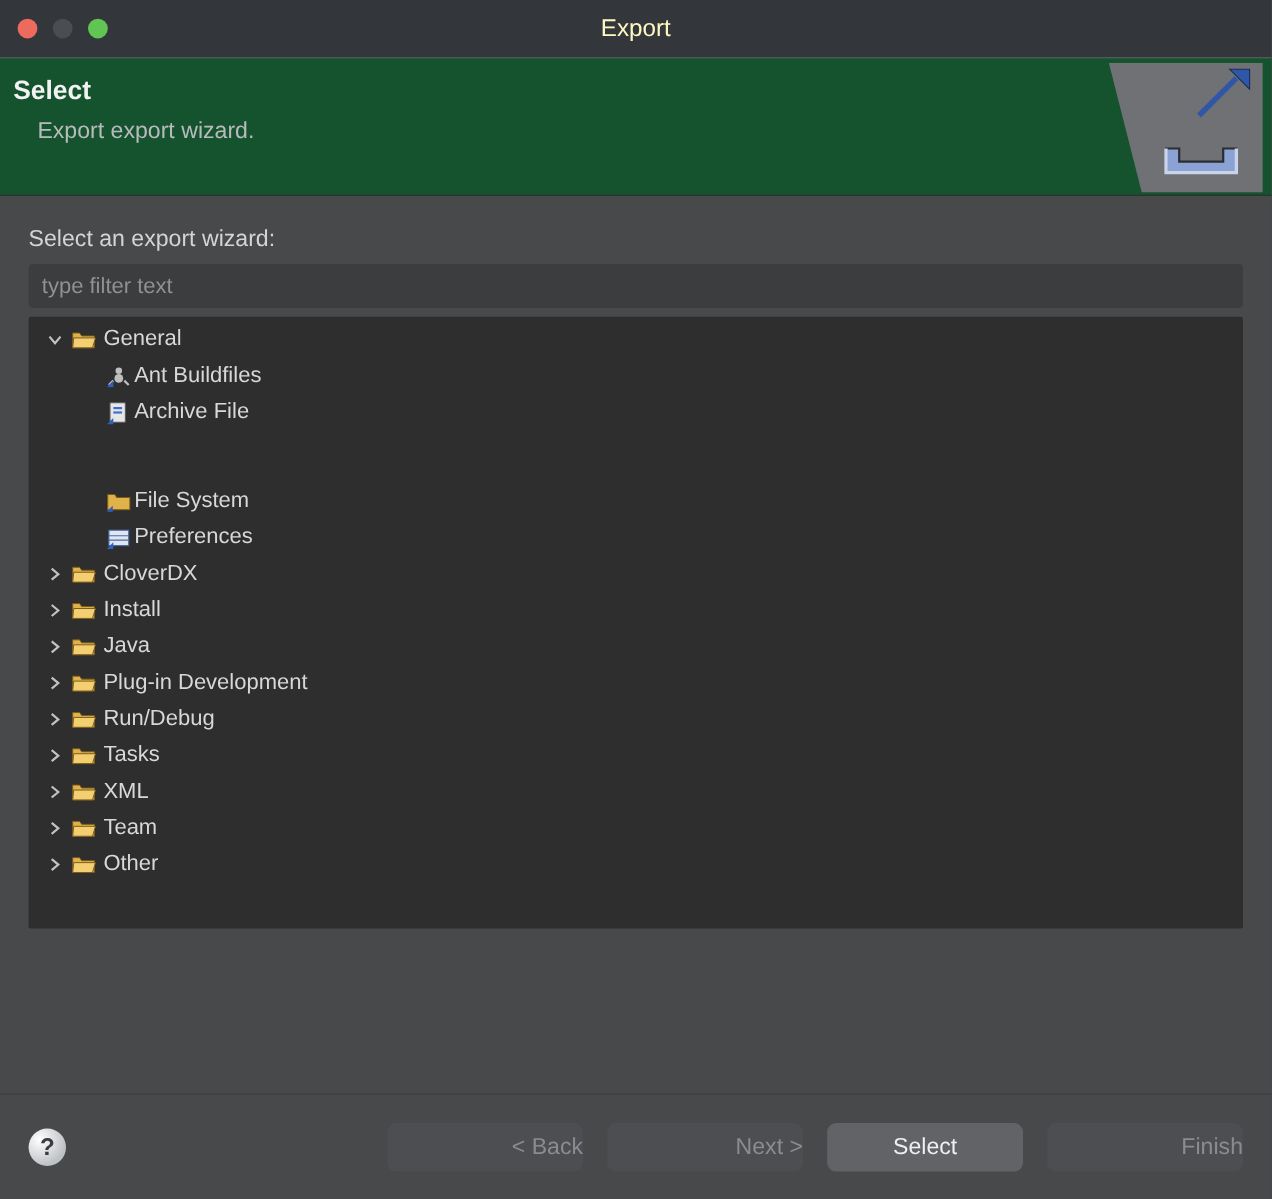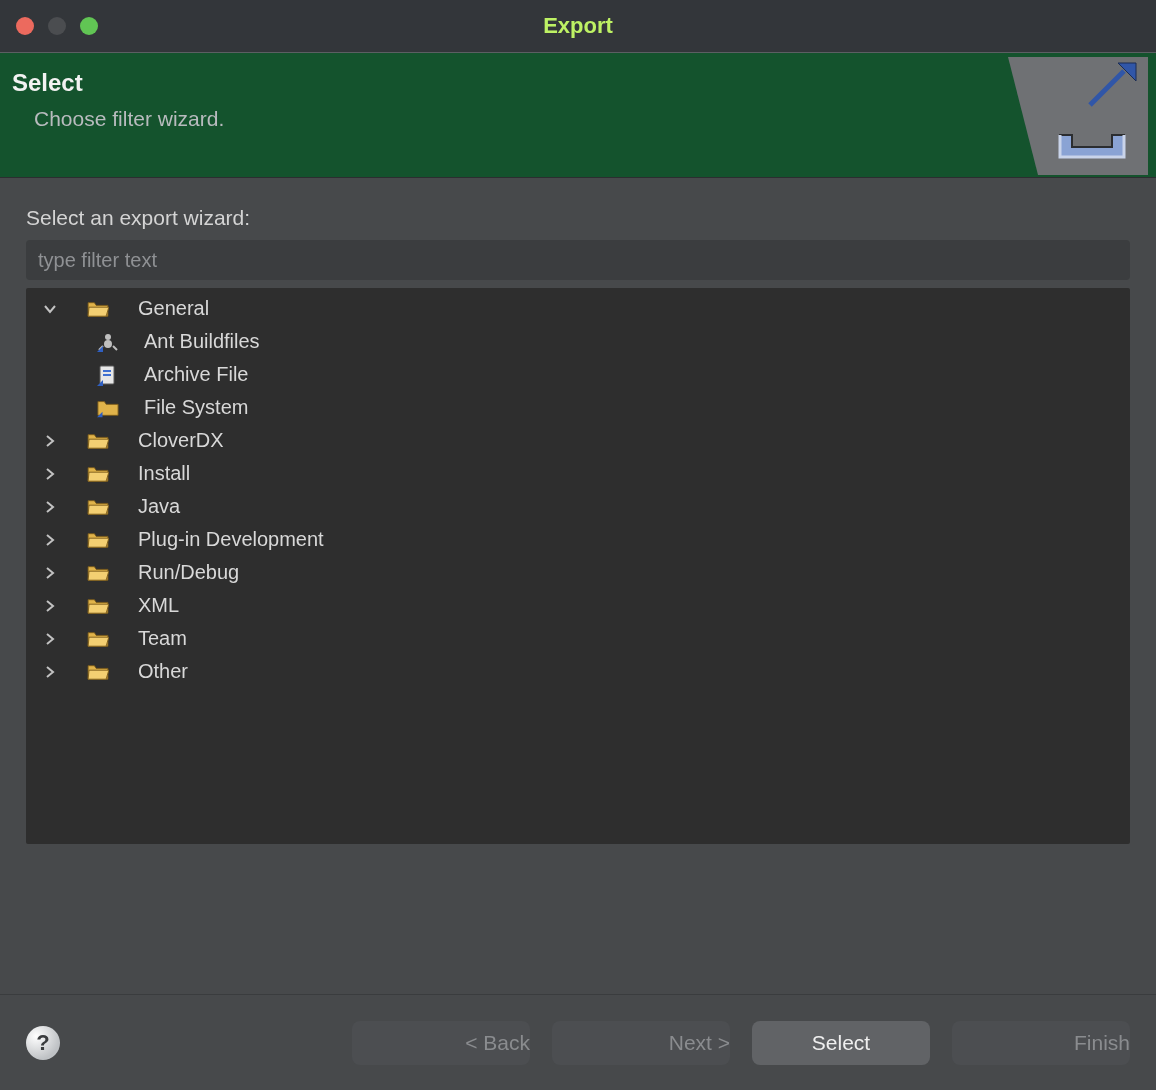--- a/index.html
+++ b/index.html
@@ -29,22 +29,22 @@
   .tl {
     width: 18px; height: 18px; border-radius: 50%;
   }
   .tl.close { background: #ec6a5e; }
   .tl.min  { background: #4b4d50; }
   .tl.max  { background: #61c554; }
   .titlebar-title {
     position: absolute;
     left: 0; right: 0;
     text-align: center;
-    color: #bef264;
-    font-weight: 700;
+    color: #fef9c3;
+    font-weight: 400;
     font-size: 22px;
     pointer-events: none;
   }
 
   
   .header-panel {
     background: #14532d;
     border-top: 1px solid #5c5f63;
     border-bottom: 1px solid #2c2e30;
     padding: 16px 0 24px 12px;
@@ -105,21 +105,20 @@
     color: #d8d8d8;
     max-height: 556px;
   }
   .tree .row {
     display: flex;
     align-items: center;
     height: 33px;
     padding-left: 8px;
     font-size: 20px;
     white-space: nowrap;
-    gap: 22px;
   }
   .row .arrow {
     width: 24px;
     display: inline-flex;
     justify-content: center;
     align-items: center;
     color: #c2c2c2;
   }
   .row .icon {
     width: 28px;
@@ -178,21 +177,21 @@
   <div class="traffic-lights">
     <div class="tl close"></div>
     <div class="tl min"></div>
     <div class="tl max"></div>
   </div>
   <div class="titlebar-title">Export</div>
 </div>
 
 <div class="header-panel">
   <div class="header-title">Select</div>
-  <div class="header-sub">Choose filter wizard.</div>
+  <div class="header-sub">Export export wizard.</div>
   <div class="header-icon">
     <svg width="140" height="118" viewBox="0 0 140 118">
       <polygon points="0,0 140,0 140,118 30,118" fill="#6f7174"></polygon>
 
       <g transform="translate(44,46)">
         <path d="M8 32 L8 54 L72 54 L72 32 L60 32 L60 44 L20 44 L20 32 Z" fill="#8aa3d4" stroke="#2b2d30" stroke-width="2"></path>
         <path d="M8 32 L8 54 L72 54 L72 32" fill="none" stroke="#c9d4ea" stroke-width="3"></path>
       </g>
 
       <g transform="translate(76,6)">
@@ -237,29 +236,40 @@
         <span class="icon">
           <svg width="22" height="22" viewBox="0 0 22 22">
             <rect x="3" y="2" width="14" height="18" rx="1" fill="#e7e7e7" stroke="#5a5a5a"></rect>
             <rect x="6" y="6" width="8" height="2" fill="#3f6fd1"></rect>
             <rect x="6" y="10" width="8" height="2" fill="#3f6fd1"></rect>
             <polygon points="0,22 6,16 6,22" fill="#2f5fc1"></polygon>
           </svg>
         </span>
         <span class="label">Archive File</span>
       </div>
-      <div class="row child" style="padding-left: 64px;">
+      <div class="row child" style="padding-left: 64px; margin-top: 48px;">
         <span class="icon">
           <svg width="22" height="20" viewBox="0 0 24 20">
             <path d="M1 3 L8 3 L10 6 L23 6 L23 18 L1 18 Z" fill="#e0b34a" stroke="#7a5b1b"></path>
             <polygon points="0,20 6,14 6,20" fill="#2f5fc1"></polygon>
           </svg>
         </span>
         <span class="label">File System</span>
       </div>
+      <div class="row child" style="padding-left: 64px;">
+        <span class="icon">
+          <svg width="22" height="20" viewBox="0 0 22 20">
+            <rect x="2" y="3" width="18" height="14" fill="#dfe6f2" stroke="#4a6aa5"></rect>
+            <line x1="2" y1="8" x2="20" y2="8" stroke="#4a6aa5"></line>
+            <line x1="2" y1="12" x2="20" y2="12" stroke="#4a6aa5"></line>
+            <polygon points="0,20 6,14 6,20" fill="#2f5fc1"></polygon>
+          </svg>
+        </span>
+        <span class="label">Preferences</span>
+      </div>
       <div class="row">
         <span class="arrow">
           <svg width="14" height="14" viewBox="0 0 14 14">
             <polyline points="4,2 10,7 4,12" fill="none" stroke="#c2c2c2" stroke-width="2" transform="rotate(0 7 7)"></polyline>
           </svg>
         </span>
         <span class="icon">
           <svg class="folder-svg" viewBox="0 0 24 20">
             <path d="M1 3 L8 3 L10 6 L23 6 L23 18 L1 18 Z" fill="#e0b34a" stroke="#7a5b1b" stroke-width="1"></path>
             <path d="M2 8 L24 8 L21 18 L1 18 Z" fill="#f3cf72" stroke="#7a5b1b" stroke-width="1"></path>
@@ -315,20 +325,34 @@
             <polyline points="4,2 10,7 4,12" fill="none" stroke="#c2c2c2" stroke-width="2" transform="rotate(0 7 7)"></polyline>
           </svg>
         </span>
         <span class="icon">
           <svg class="folder-svg" viewBox="0 0 24 20">
             <path d="M1 3 L8 3 L10 6 L23 6 L23 18 L1 18 Z" fill="#e0b34a" stroke="#7a5b1b" stroke-width="1"></path>
             <path d="M2 8 L24 8 L21 18 L1 18 Z" fill="#f3cf72" stroke="#7a5b1b" stroke-width="1"></path>
           </svg>
         </span>
         <span class="label">Run/Debug</span>
+      </div>
+      <div class="row">
+        <span class="arrow">
+          <svg width="14" height="14" viewBox="0 0 14 14">
+            <polyline points="4,2 10,7 4,12" fill="none" stroke="#c2c2c2" stroke-width="2" transform="rotate(0 7 7)"></polyline>
+          </svg>
+        </span>
+        <span class="icon">
+          <svg class="folder-svg" viewBox="0 0 24 20">
+            <path d="M1 3 L8 3 L10 6 L23 6 L23 18 L1 18 Z" fill="#e0b34a" stroke="#7a5b1b" stroke-width="1"></path>
+            <path d="M2 8 L24 8 L21 18 L1 18 Z" fill="#f3cf72" stroke="#7a5b1b" stroke-width="1"></path>
+          </svg>
+        </span>
+        <span class="label">Tasks</span>
       </div>
       <div class="row">
         <span class="arrow">
           <svg width="14" height="14" viewBox="0 0 14 14">
             <polyline points="4,2 10,7 4,12" fill="none" stroke="#c2c2c2" stroke-width="2" transform="rotate(0 7 7)"></polyline>
           </svg>
         </span>
         <span class="icon">
           <svg class="folder-svg" viewBox="0 0 24 20">
             <path d="M1 3 L8 3 L10 6 L23 6 L23 18 L1 18 Z" fill="#e0b34a" stroke="#7a5b1b" stroke-width="1"></path>

